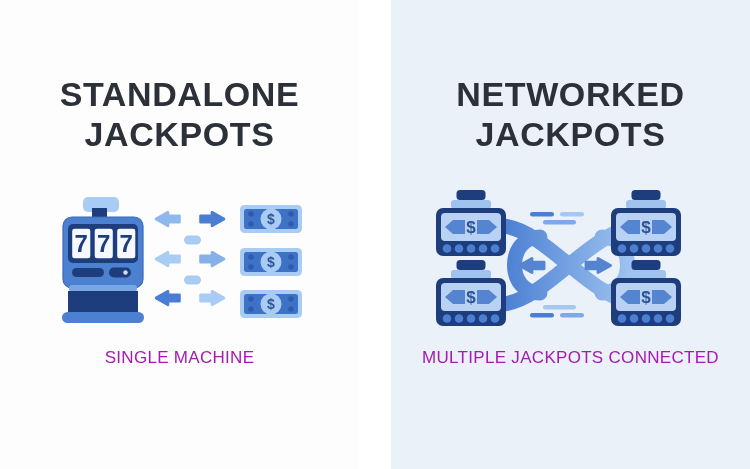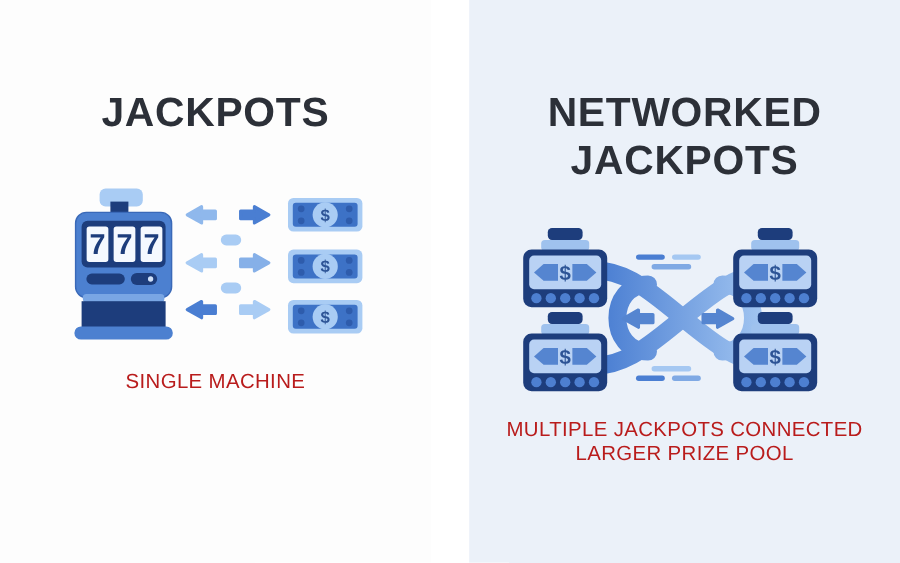--- a/index.html
+++ b/index.html
@@ -10,31 +10,32 @@
   .panel{width:375px;height:469px;display:flex;flex-direction:column;align-items:center;}
   .panel.left{background:#fdfdfd;}
   .panel.right{background:#ebf1f9;margin-left:32px;}
   .title{
     margin-top:74px;text-align:center;font-weight:700;font-size:34px;line-height:40px;
     letter-spacing:0.6px;color:#2c3038;
   }
   .illus{margin-top:34px;display:block;}
   .caption{
     margin-top:10px;text-align:center;font-size:17px;line-height:20px;
-    letter-spacing:0.3px;color:#b91c1c;
+    letter-spacing:0.3px;color:#a21caf;
   }
   svg text{font-family:"Liberation Sans", sans-serif;}
 </style>
 </head>
 <body>
 
 <div class="stage">
 
   <div class="panel left">
     <div class="title">
+      <div>STANDALONE</div>
       <div>JACKPOTS</div>
     </div>
 
     <svg class="illus" width="270" height="150" viewBox="0 0 270 150">
       <defs>
 
         <g id="arrowR">
           <path d="M-11.5,-3.2 H0 V-6.8 L12,0 L0,6.8 V3.2 H-11.5 Z" fill="currentColor" stroke="currentColor" stroke-width="2.6" stroke-linejoin="round"></path>
         </g>
 
@@ -141,17 +142,16 @@
       <use href="#arrowR" transform="translate(172,77.5) scale(1.05)" style="color:#5585d0"></use>
 
       <use href="#device" transform="translate(10,21)"></use>
       <use href="#device" transform="translate(185,21)"></use>
       <use href="#device" transform="translate(10,91)"></use>
       <use href="#device" transform="translate(185,91)"></use>
     </svg>
 
     <div class="caption">
       <div>MULTIPLE JACKPOTS CONNECTED</div>
-      <div>LARGER PRIZE POOL</div>
     </div>
   </div>
 
 </div>
 
 </body></html>

